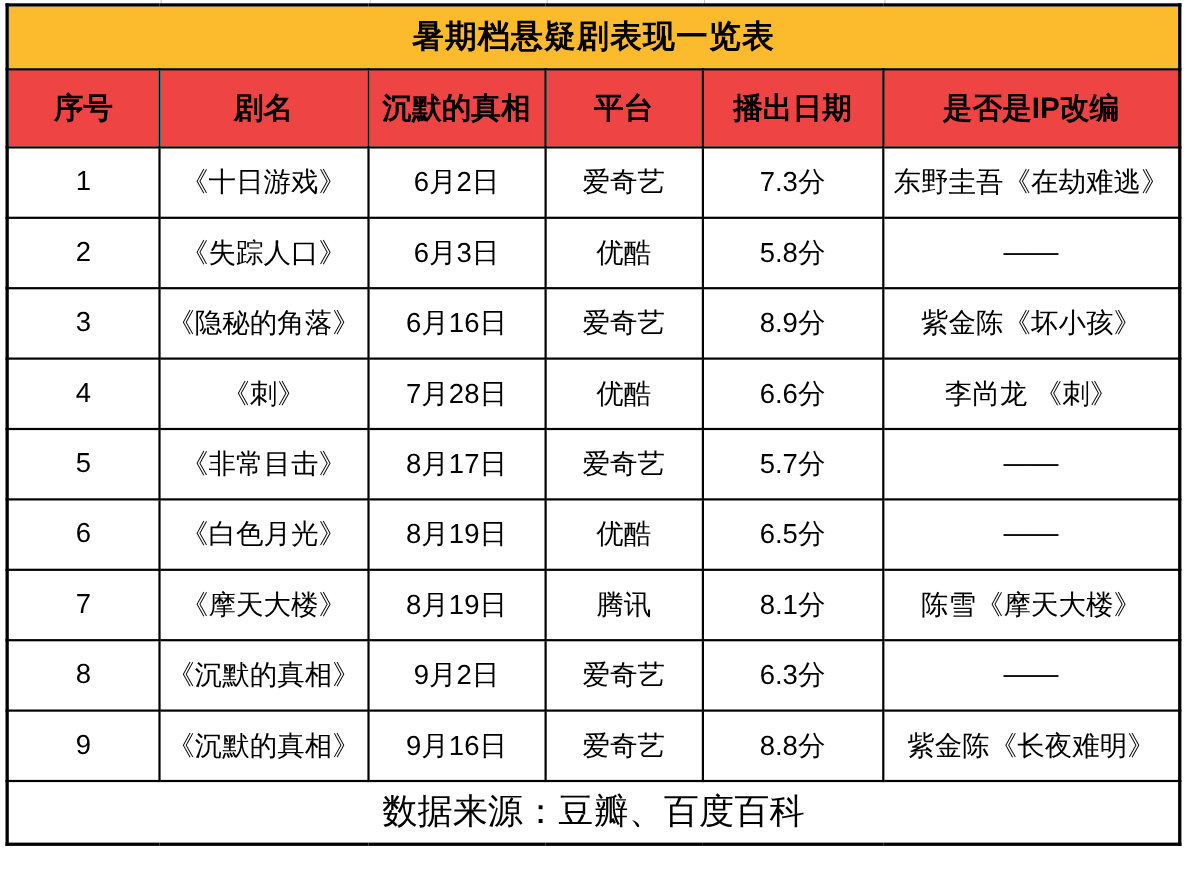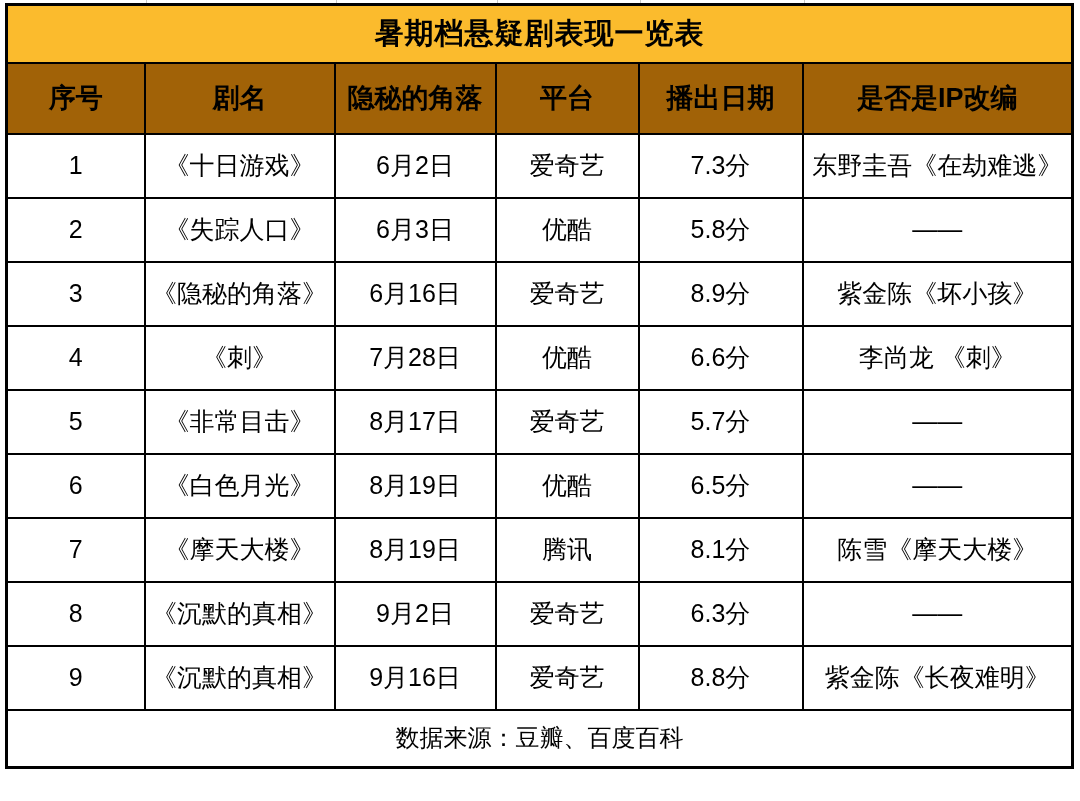--- a/index.html
+++ b/index.html
@@ -32,23 +32,23 @@
     overflow: hidden; white-space: nowrap;
   }
   .c0 { width: 138px; } .c1 { width: 190px; } .c2 { width: 161px; }
   .c3 { width: 143px; } .c4 { width: 164px; } .c5 { width: 270px; }
 
   .title-cell {
     background: var(--accent);
     font-weight: bold; font-size: 29px; letter-spacing: 1px;
     height: 58px;
   }
-  .drama-table th { font-weight: bold; font-size: 27px; height: 71px; background: #a16207; }
+  .drama-table th { font-weight: bold; font-size: 27px; height: 71px; background: #ef4444; }
   tr.data-row td { font-size: 25px; font-weight: normal; height: 64px; }
-  .footer-cell { font-size: 24px; font-weight: normal; height: 58px; }
+  .footer-cell { font-size: 32px; font-weight: normal; height: 58px; }
 </style>
 </head>
 <body>
 
 <div class="stage">
   <div class="grid-tick tick-1"></div>
   <div class="grid-tick tick-2"></div>
   <div class="grid-tick tick-3"></div>
   <div class="grid-tick tick-4"></div>
   <div class="grid-tick tick-5"></div>
@@ -62,21 +62,21 @@
         <col class="c4">
         <col class="c5">
     </colgroup>
     <tbody>
       <tr>
         <td colspan="6" class="title-cell">暑期档悬疑剧表现一览表</td>
       </tr>
       <tr>
         <th>序号</th>
         <th>剧名</th>
-        <th>隐秘的角落</th>
+        <th>沉默的真相</th>
         <th>平台</th>
         <th>播出日期</th>
         <th>是否是IP改编</th>
       </tr>
 
       <tr class="data-row">
         <td>1</td>
         <td>《十日游戏》</td>
         <td>6月2日</td>
         <td>爱奇艺</td>

